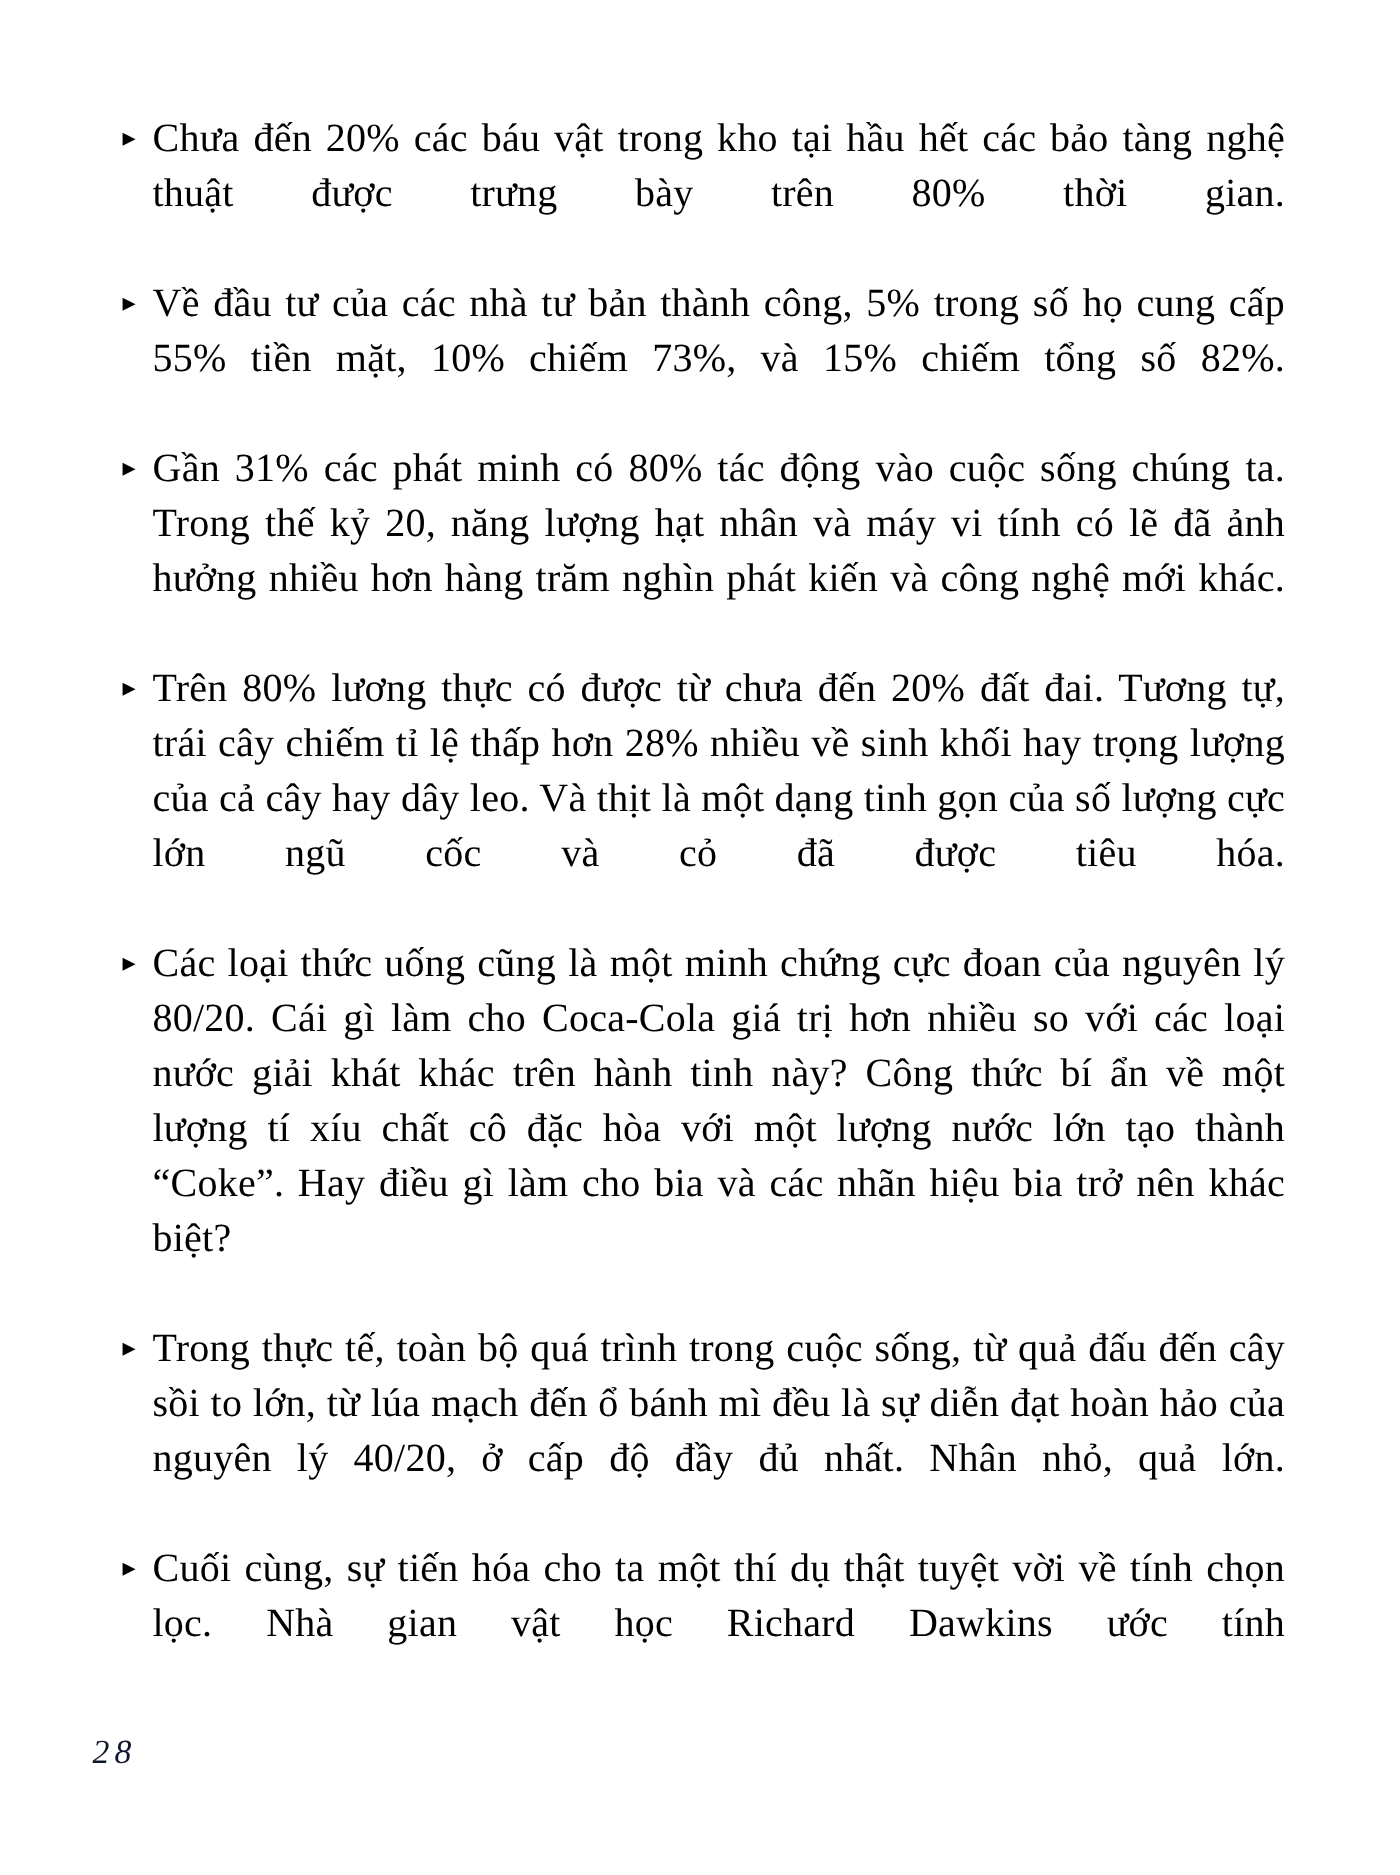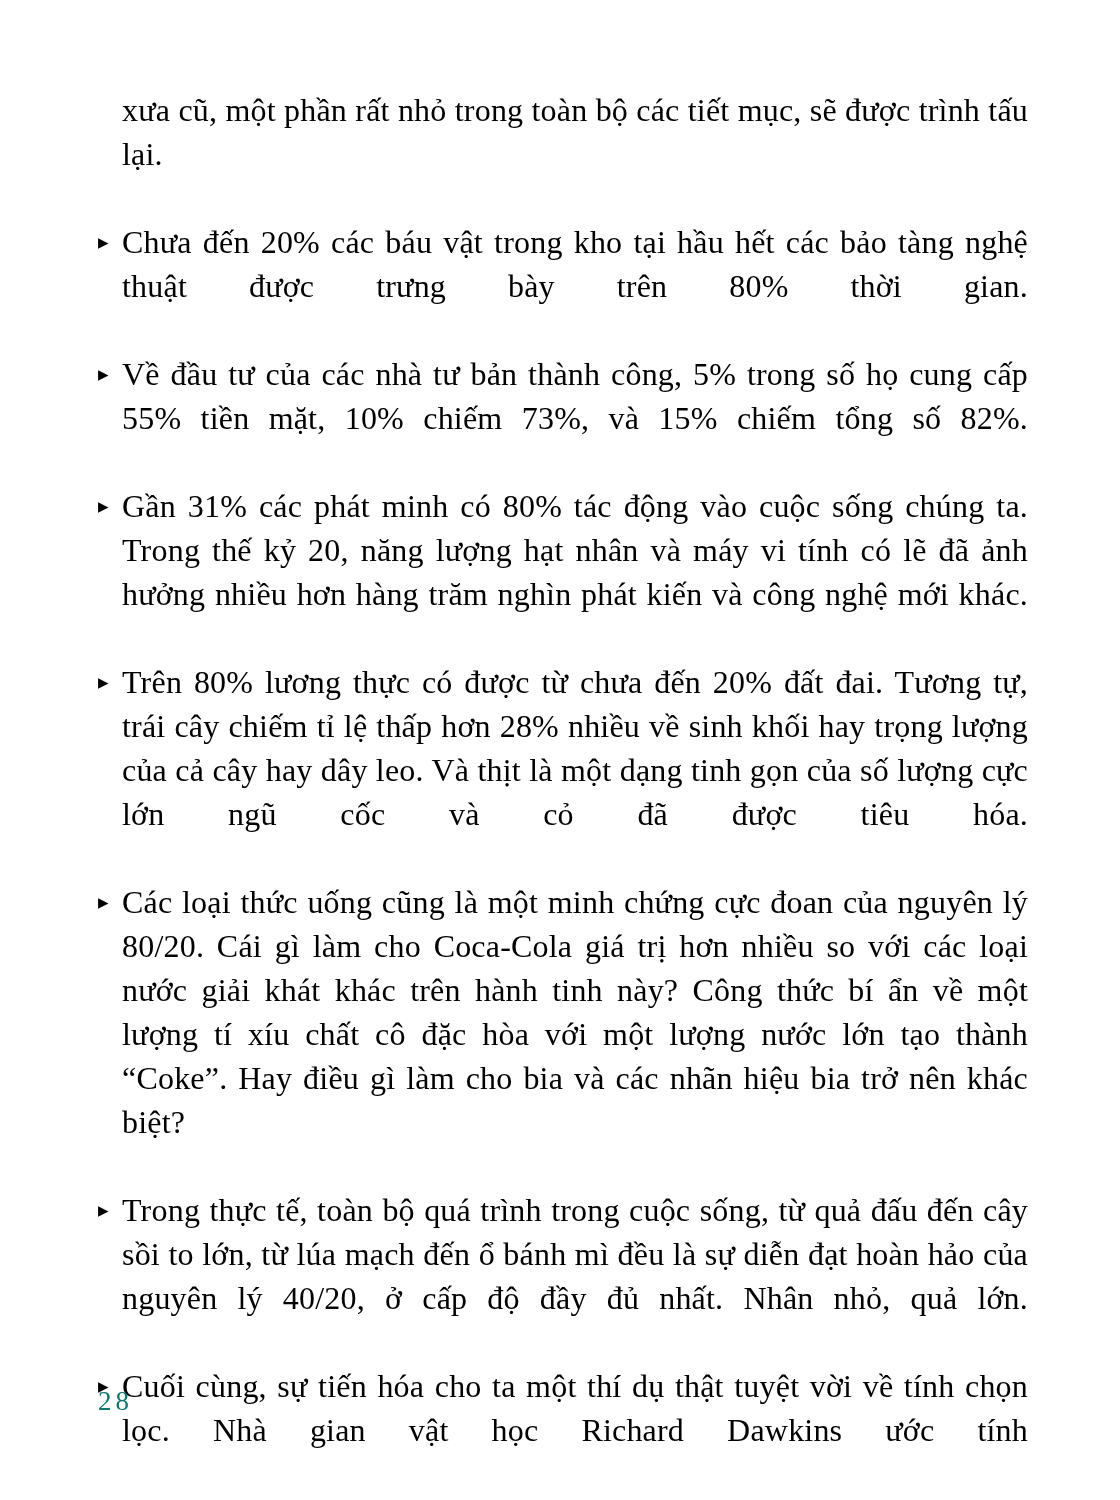--- a/index.html
+++ b/index.html
@@ -76,36 +76,36 @@
   
   .bullet-item .bullet-text::after,
   .para::after {
     content: "";
     display: inline-block;
     width: 100%;
   }
 
   .page-number {
     position: absolute;
-    left: 98px;
+    left: 74px;
     top: 1385px;
     font-size: 27px;
     line-height: 32px;
     letter-spacing: 4px;
-    color: #0f766e;
+    color: #0f172a;
+    font-style: italic;
   }
 </style>
 </head>
 <body>
 
 <div class="page">
 
   <div class="text-block">
 
-    <p class="para">xưa cũ, một phần rất nhỏ trong toàn bộ các tiết mục, sẽ được trình tấu lại.</p>
 
     <ul class="bullet-list">
 
       <li class="bullet-item">
         <span class="bullet-marker">▸</span>
         <span class="bullet-text">Chưa đến 20% các báu vật trong kho tại hầu hết các bảo tàng nghệ thuật được trưng bày trên 80% thời gian.</span>
       </li>
 
       <li class="bullet-item">
         <span class="bullet-marker">▸</span>

